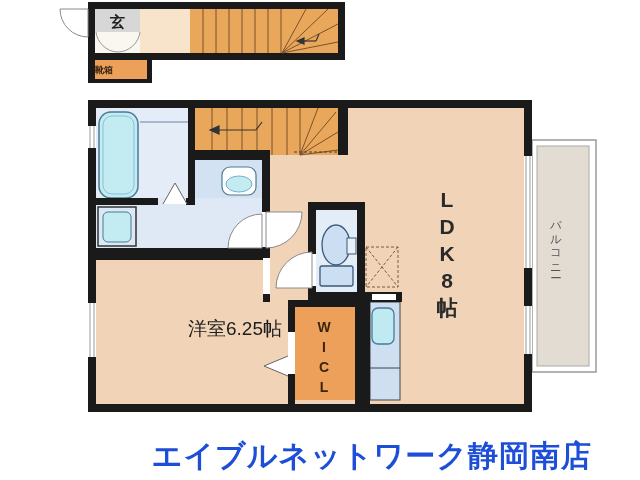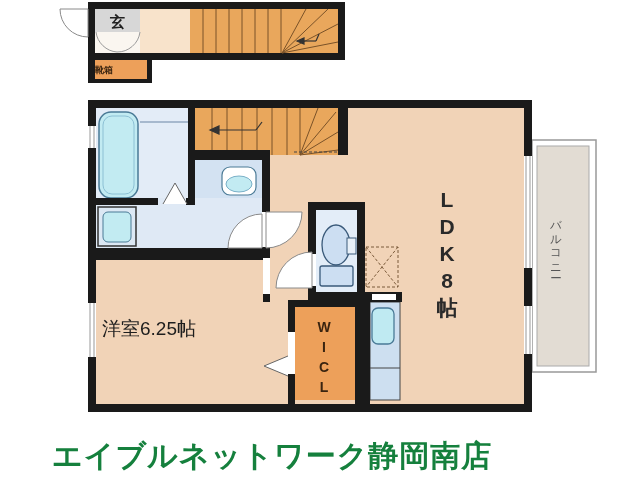--- a/index.html
+++ b/index.html
@@ -6,24 +6,24 @@
   .canvas{
     position:relative;width:640px;height:480px;background:#ffffff;overflow:hidden;
     font-family:"Liberation Sans","DejaVu Sans",sans-serif;
   }
   .abs{position:absolute;}
   svg{display:block;}
   .lbl{position:absolute;color:#222;white-space:nowrap;}
   .lbl-genkan{left:95px;top:11px;width:45px;height:22px;line-height:22px;text-align:center;font-size:15px;font-weight:bold;}
   .lbl-shoebox{left:95px;top:61px;width:52px;height:18px;line-height:18px;text-align:left;font-size:9px;color:#3a2410;font-weight:bold;}
   .lbl-ldk{left:427px;top:186px;width:40px;text-align:center;font-size:21px;line-height:27px;color:#2a2a2a;font-weight:bold;letter-spacing:0;}
-  .lbl-youshitsu{left:102px;top:316px;width:180px;text-align:left;font-size:19px;color:#1e1e1e;}
+  .lbl-youshitsu{left:102px;top:316px;width:180px;text-align:right;font-size:19px;color:#1e1e1e;}
   .lbl-wicl{left:310px;top:317px;width:28px;text-align:center;font-size:14px;line-height:20px;font-weight:bold;color:#3a2410;}
   .lbl-balcony{left:548px;top:212px;height:110px;writing-mode:vertical-rl;text-orientation:mixed;font-size:11.5px;letter-spacing:2px;color:#555;}
-  .footer-brand{left:52px;top:436px;width:540px;font-size:30px;font-weight:bold;color:#15803d;letter-spacing:1px;}
+  .footer-brand{left:52px;top:436px;width:540px;font-size:30px;font-weight:bold;color:#1d4ed8;letter-spacing:1px;text-align:right;}
 </style>
 </head>
 <body>
 
 <div class="canvas">
 
   <svg class="abs" style="left:0;top:0" width="640" height="480" viewBox="0 0 640 480">
 
     <g>
       <rect x="88" y="2" width="257" height="58" fill="#1a1a1a"></rect>

